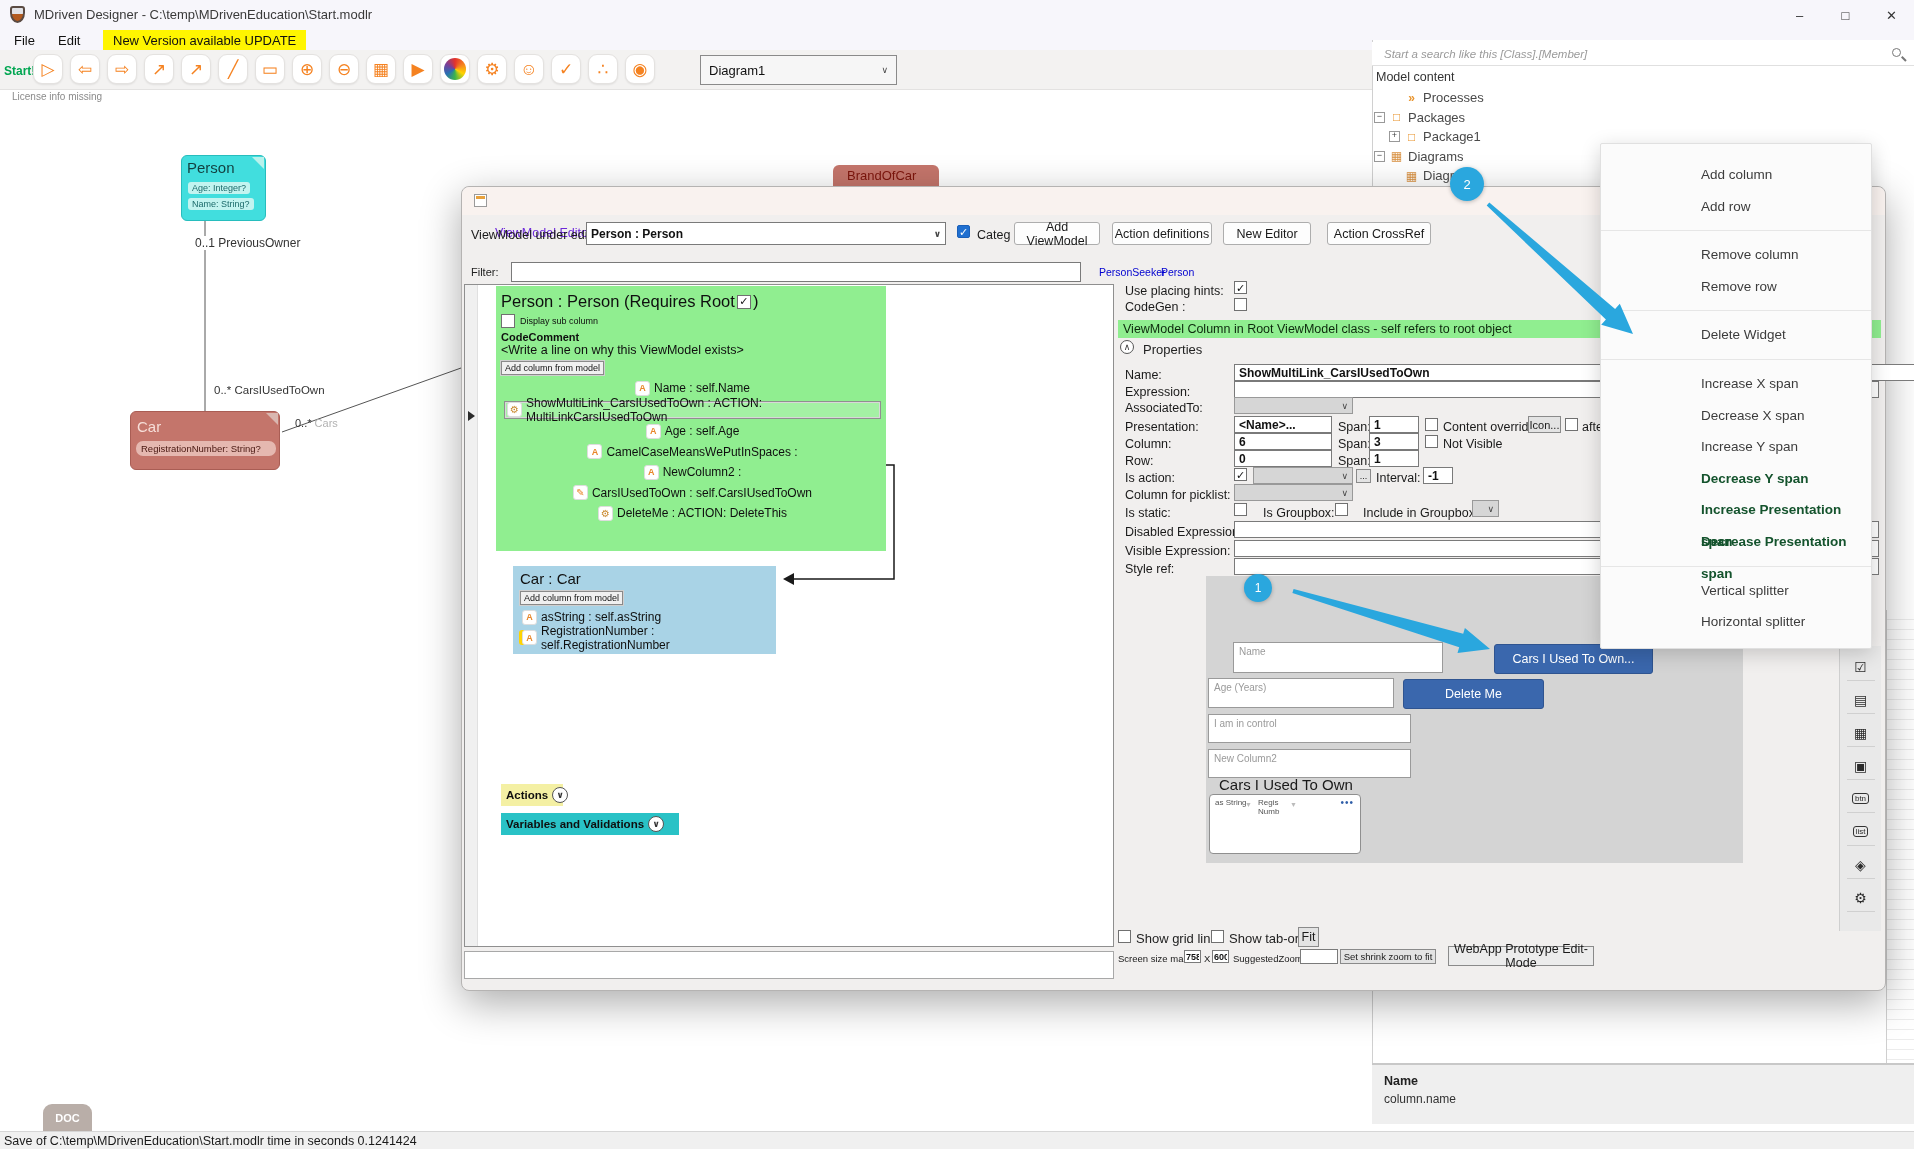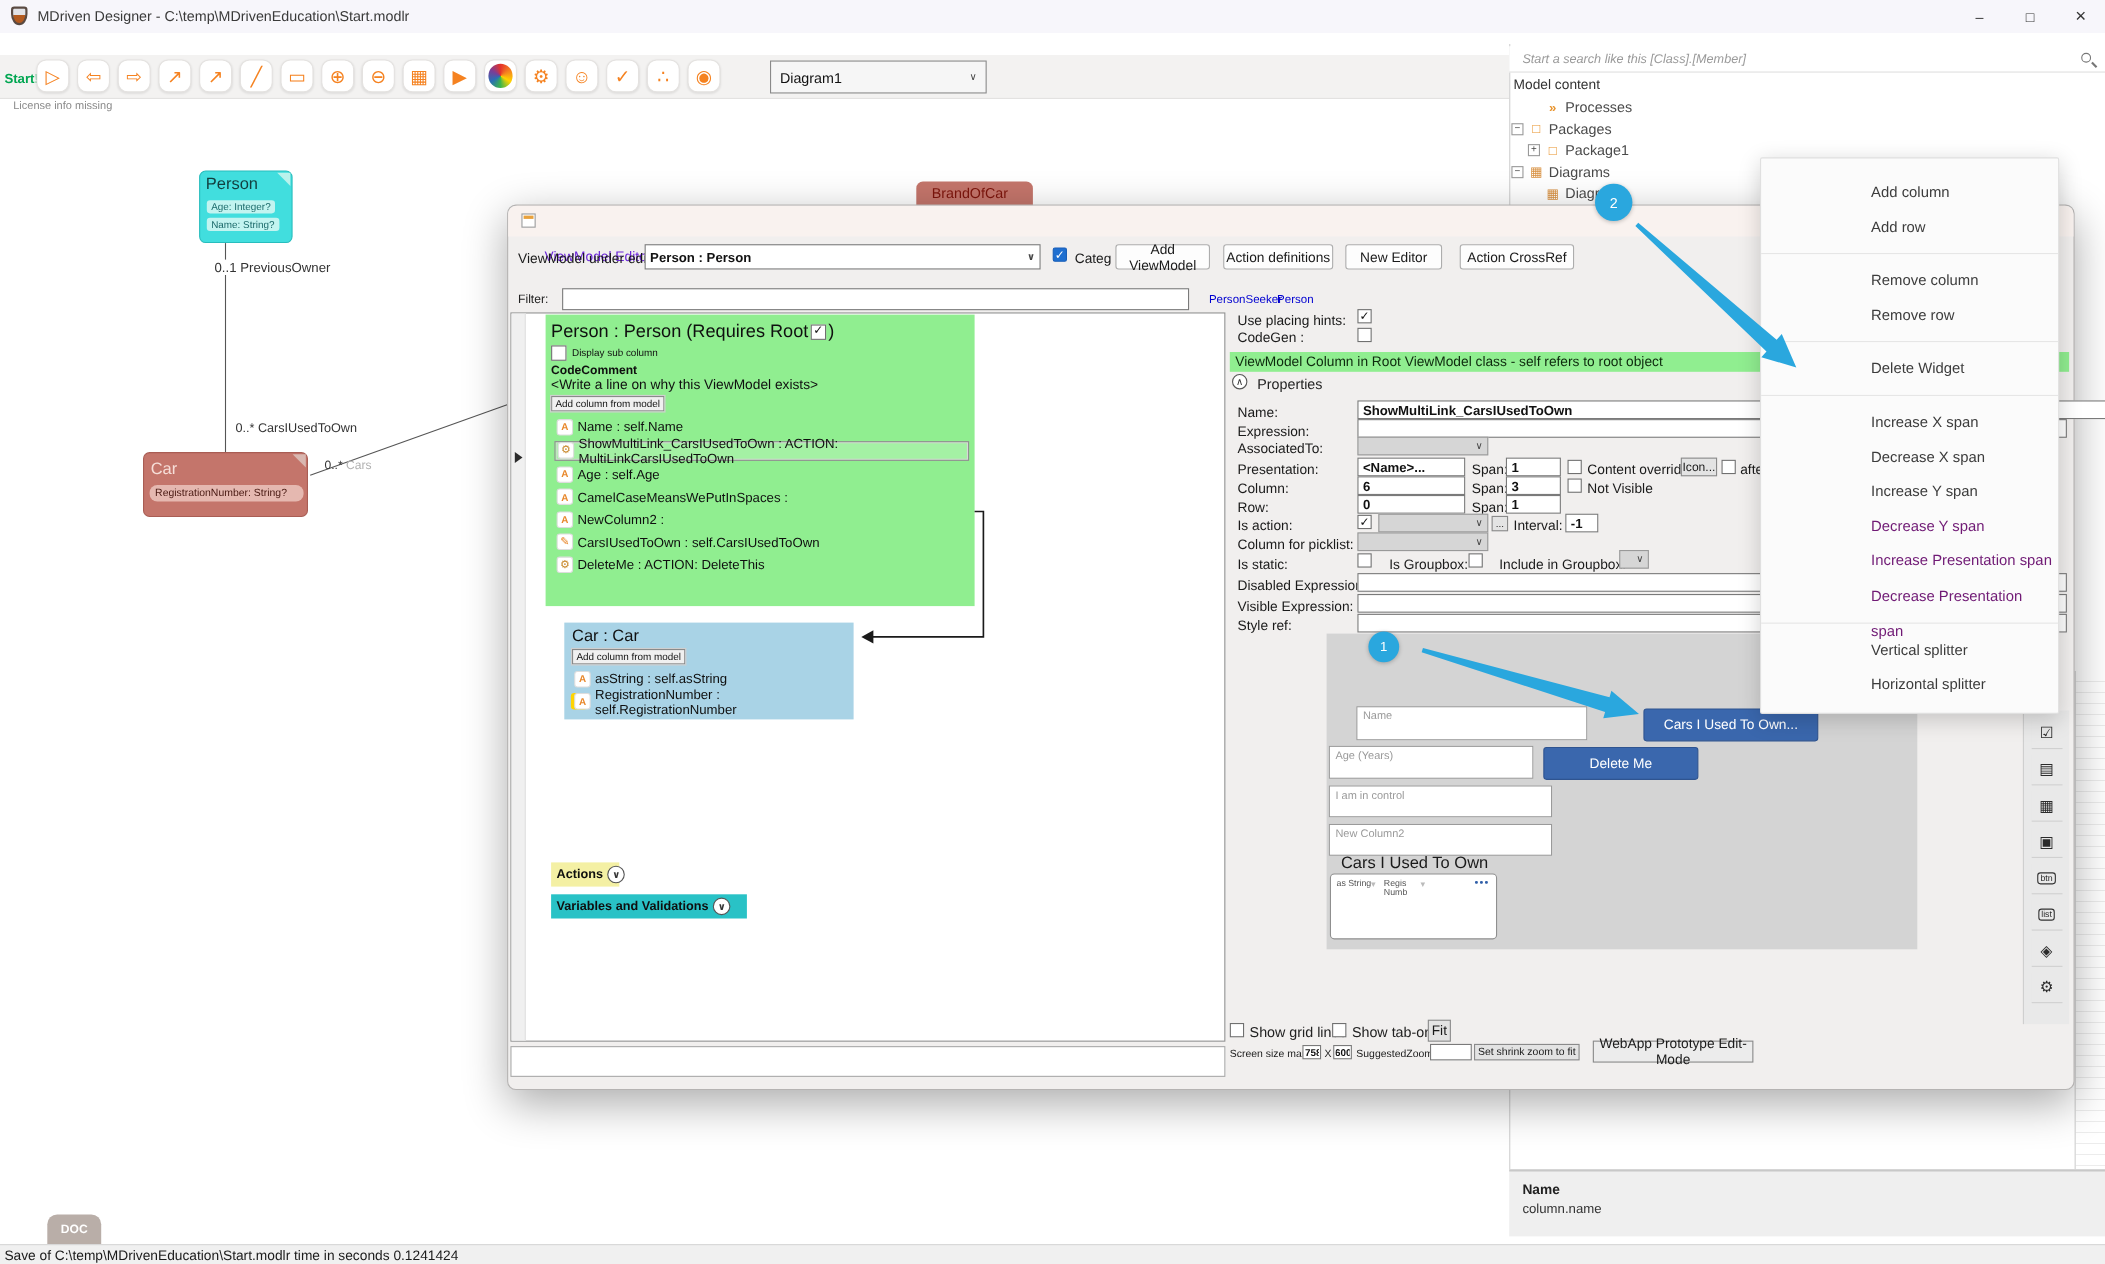--- a/index.html
+++ b/index.html
@@ -97,21 +97,21 @@
   #vm-bottom-strip{left:2px;top:764px;width:650px;height:28px;background:#fff;border:1px solid #a8a8a8;}
   #vm-green{left:34px;top:99px;width:390px;height:265px;background:#90ee90;padding:6px 5px;}
   #vm-green-title{font-size:16.5px;color:#0f0f0f;display:flex;align-items:center;gap:2px;}
   #vm-sub-row{display:flex;align-items:center;gap:5px;margin-top:3px;}
   #vm-sub-row .cb{width:12px;height:12px;}
   .tiny{font-size:9px;color:#0f0f0f;}
   #vm-codecomment{font-size:11px;font-weight:bold;color:#0f0f0f;margin-top:3px;}
   #vm-hint{font-size:12.5px;color:#0f0f0f;}
   .addcol-btn{background:#f0f0f0;border:1px solid #8a8a8a;outline:1px solid #cfcfcf;font-size:9px;color:#111;
     padding:1px 3px;font-family:inherit;margin-top:2px;display:inline-block;}
-  #vm-rows{margin-top:5px;display:flex;flex-direction:column;gap:4px;padding-left:3px;}
+  #vm-rows{margin-top:5px;display:flex;flex-direction:column;gap:4px;padding-left:3px;align-items:center;}
   .vm-row{display:flex;align-items:center;gap:4px;font-size:12px;color:#0f0f0f;height:14.5px;padding:1px 2px;}
   .vm-row.selected{border:1px solid #8f8f8f;background:rgba(255,255,255,.18);box-shadow:0 0 0 1px #d8d8d8 inset;}
   .vm-ico{width:13px;height:13px;background:#fff;border-radius:3px;border:1px solid #ddd;flex:0 0 auto;
     display:flex;align-items:center;justify-content:center;font-size:9px;font-weight:bold;color:#e8872a;}
   .vm-ico-attr::before{content:"A";}
   .vm-ico-attr2::before{content:"A";}
   .vm-ico-attr2{box-shadow:-3px 0 0 #ffd400;}
   .vm-ico-action::before{content:"⚙";font-weight:normal;font-size:10px;color:#c98a2e;}
   .vm-ico-link::before{content:"✎";font-weight:normal;font-size:10px;color:#e8872a;}
   #actions-bar{left:39px;top:597px;width:62px;height:22px;background:#f4f0a4;display:flex;align-items:center;
@@ -142,21 +142,21 @@
     display:flex;flex-direction:column;align-items:center;padding-top:7px;gap:5px;}
   .pal-btn{width:28px;height:28px;background:#e9e9e9;border:none;border-bottom:1px solid #d0d0d0;
     display:flex;align-items:center;justify-content:center;font-size:14px;color:#2b2b2b;font-family:inherit;padding:0;}
   .pal-btn .txt{font-size:8px;border:1px solid #333;border-radius:3px;padding:0 2px;}
   
   #ctx-menu{left:1600px;top:143px;width:272px;height:506px;background:#fbfbfb;border:1px solid #e0e0e0;
     border-radius:2px;box-shadow:0 5px 20px rgba(0,0,0,.18);padding-top:15px;z-index:60;}
   .menu-item{height:31.6px;line-height:31.6px;padding-left:100px;font-size:13.5px;color:#3c3c3c;position:relative;}
   .menu-item.sep{margin-top:17px;}
   .menu-item.sep::before{content:"";position:absolute;left:0;right:0;top:-9px;border-top:1px solid #e6e6e6;}
-  .menu-item.disabled{color:#701a75;}
+  .menu-item.disabled{color:#14532d;font-weight:bold;}
   
   .ann-circle{border-radius:50%;background:#2aa7de;color:#fff;display:flex;align-items:center;justify-content:center;
     font-size:13px;box-shadow:0 1px 4px rgba(0,0,0,.25);z-index:70;}
   #overlay-svg{left:0;top:0;width:1914px;height:1149px;pointer-events:none;z-index:65;}
   #canvas-svg{left:0;top:0;width:1371px;height:1103px;pointer-events:none;}
   #dlg-svg{left:0;top:0;width:1425px;height:805px;pointer-events:none;}
   .chev{font-size:9px;color:#444;}
 </style>
 </head>
 <body>
@@ -164,20 +164,26 @@
 <div id="screen">
 
   <div class="abs" id="titlebar">
     <div class="abs" id="app-icon"></div>
     <div class="abs" id="win-title">MDriven Designer - C:\temp\MDrivenEducation\Start.modlr</div>
     <div class="abs winbtn" style="left:1777px;">–</div>
     <div class="abs winbtn" style="left:1823px;">□</div>
     <div class="abs winbtn" style="left:1869px;">✕</div>
   </div>
 
+  <div class="abs" id="menubar">
+    <div class="abs menu-root" style="left:8px;">File</div>
+    <div class="abs menu-root" style="left:52px;">Edit</div>
+    <div class="abs menu-root" style="left:96px;">Help</div>
+    <div class="abs" id="update-banner">New Version available UPDATE</div>
+  </div>
 
   <div class="abs" id="toolbar">
     <div class="abs" id="start-label">Start!</div>
     <div class="abs" id="tb-row">
 
         <button class="tb-btn">
           <span class="glyph">▷</span>
         </button>
 
         <button class="tb-btn">

